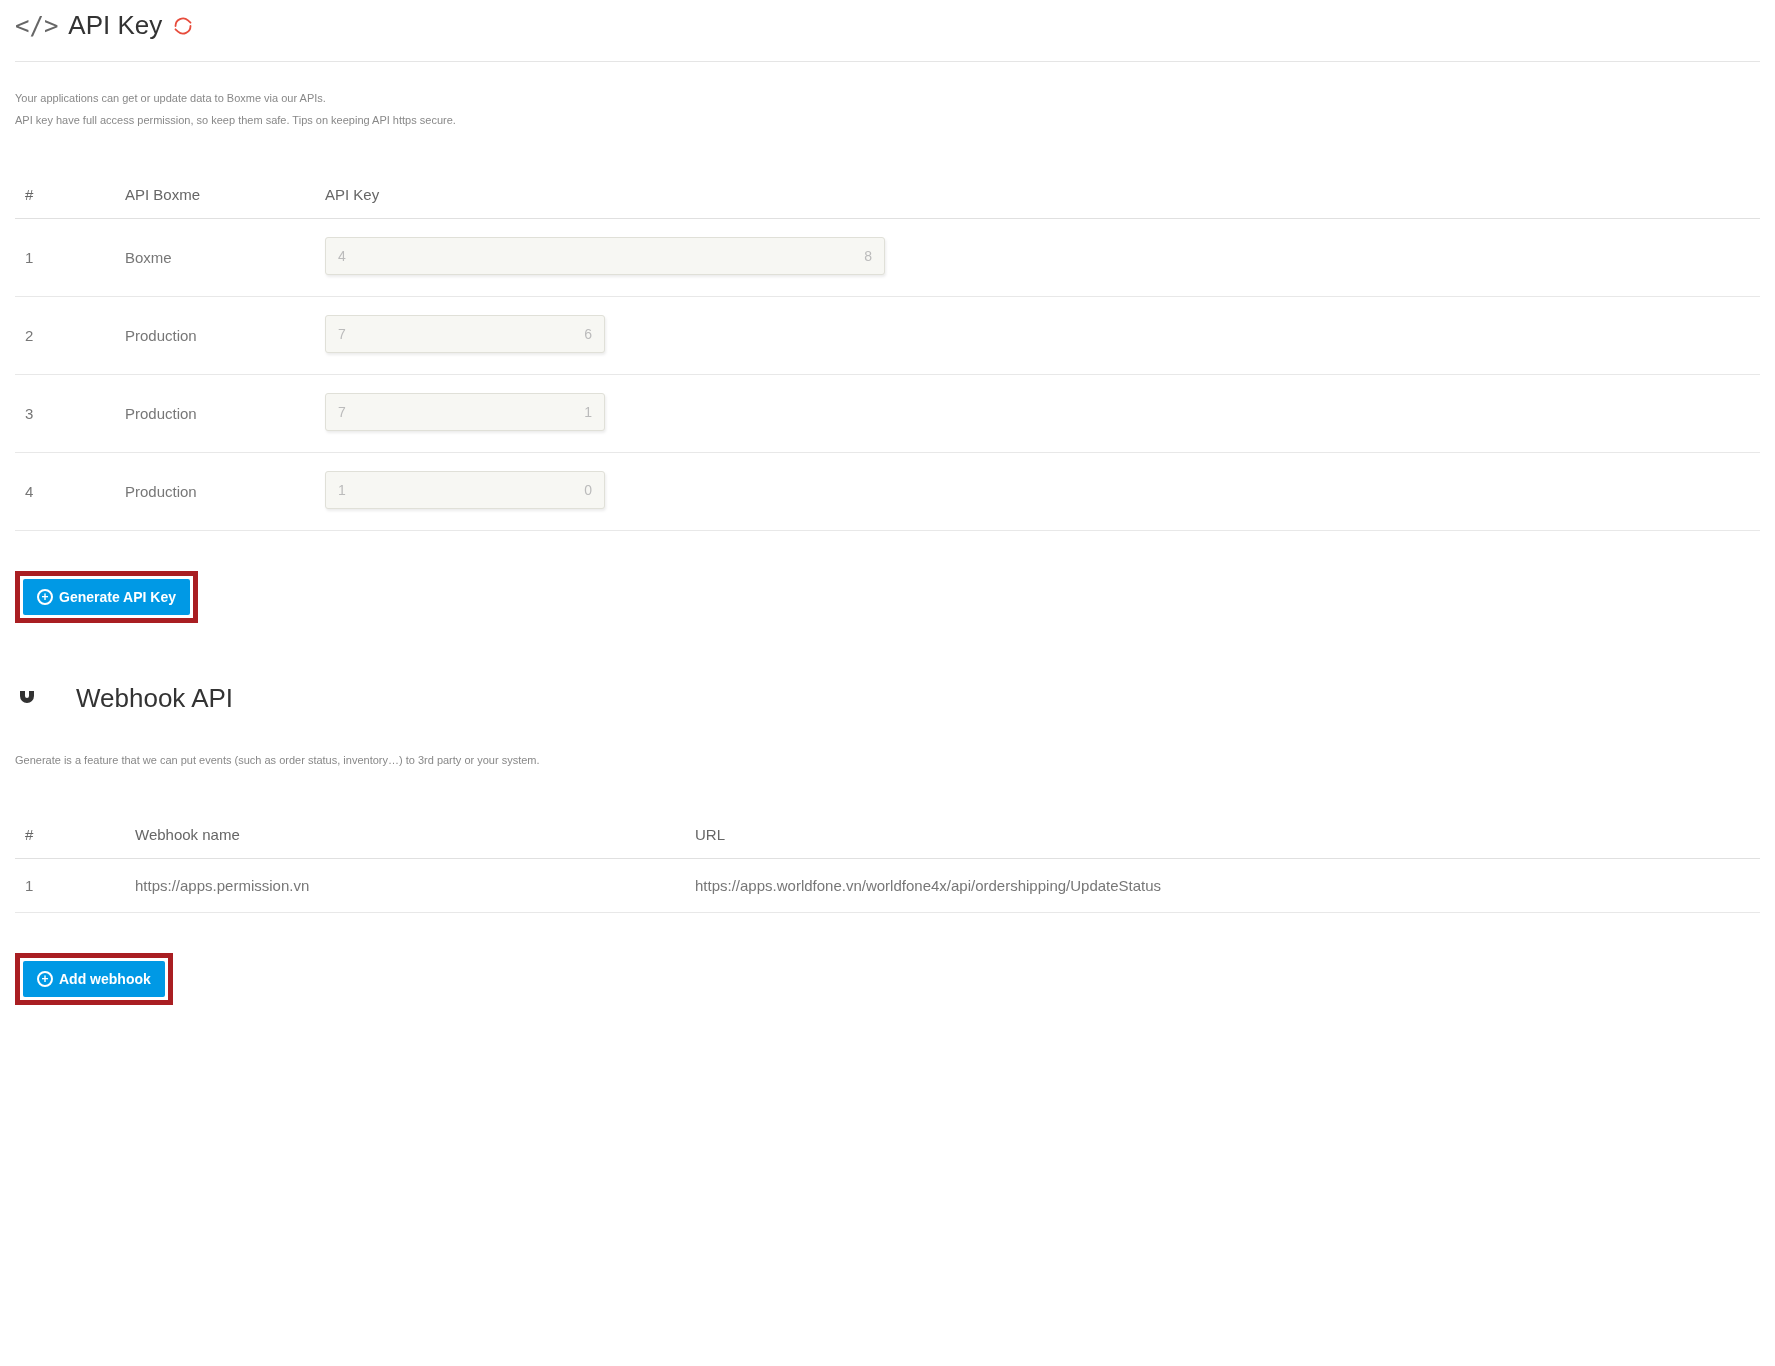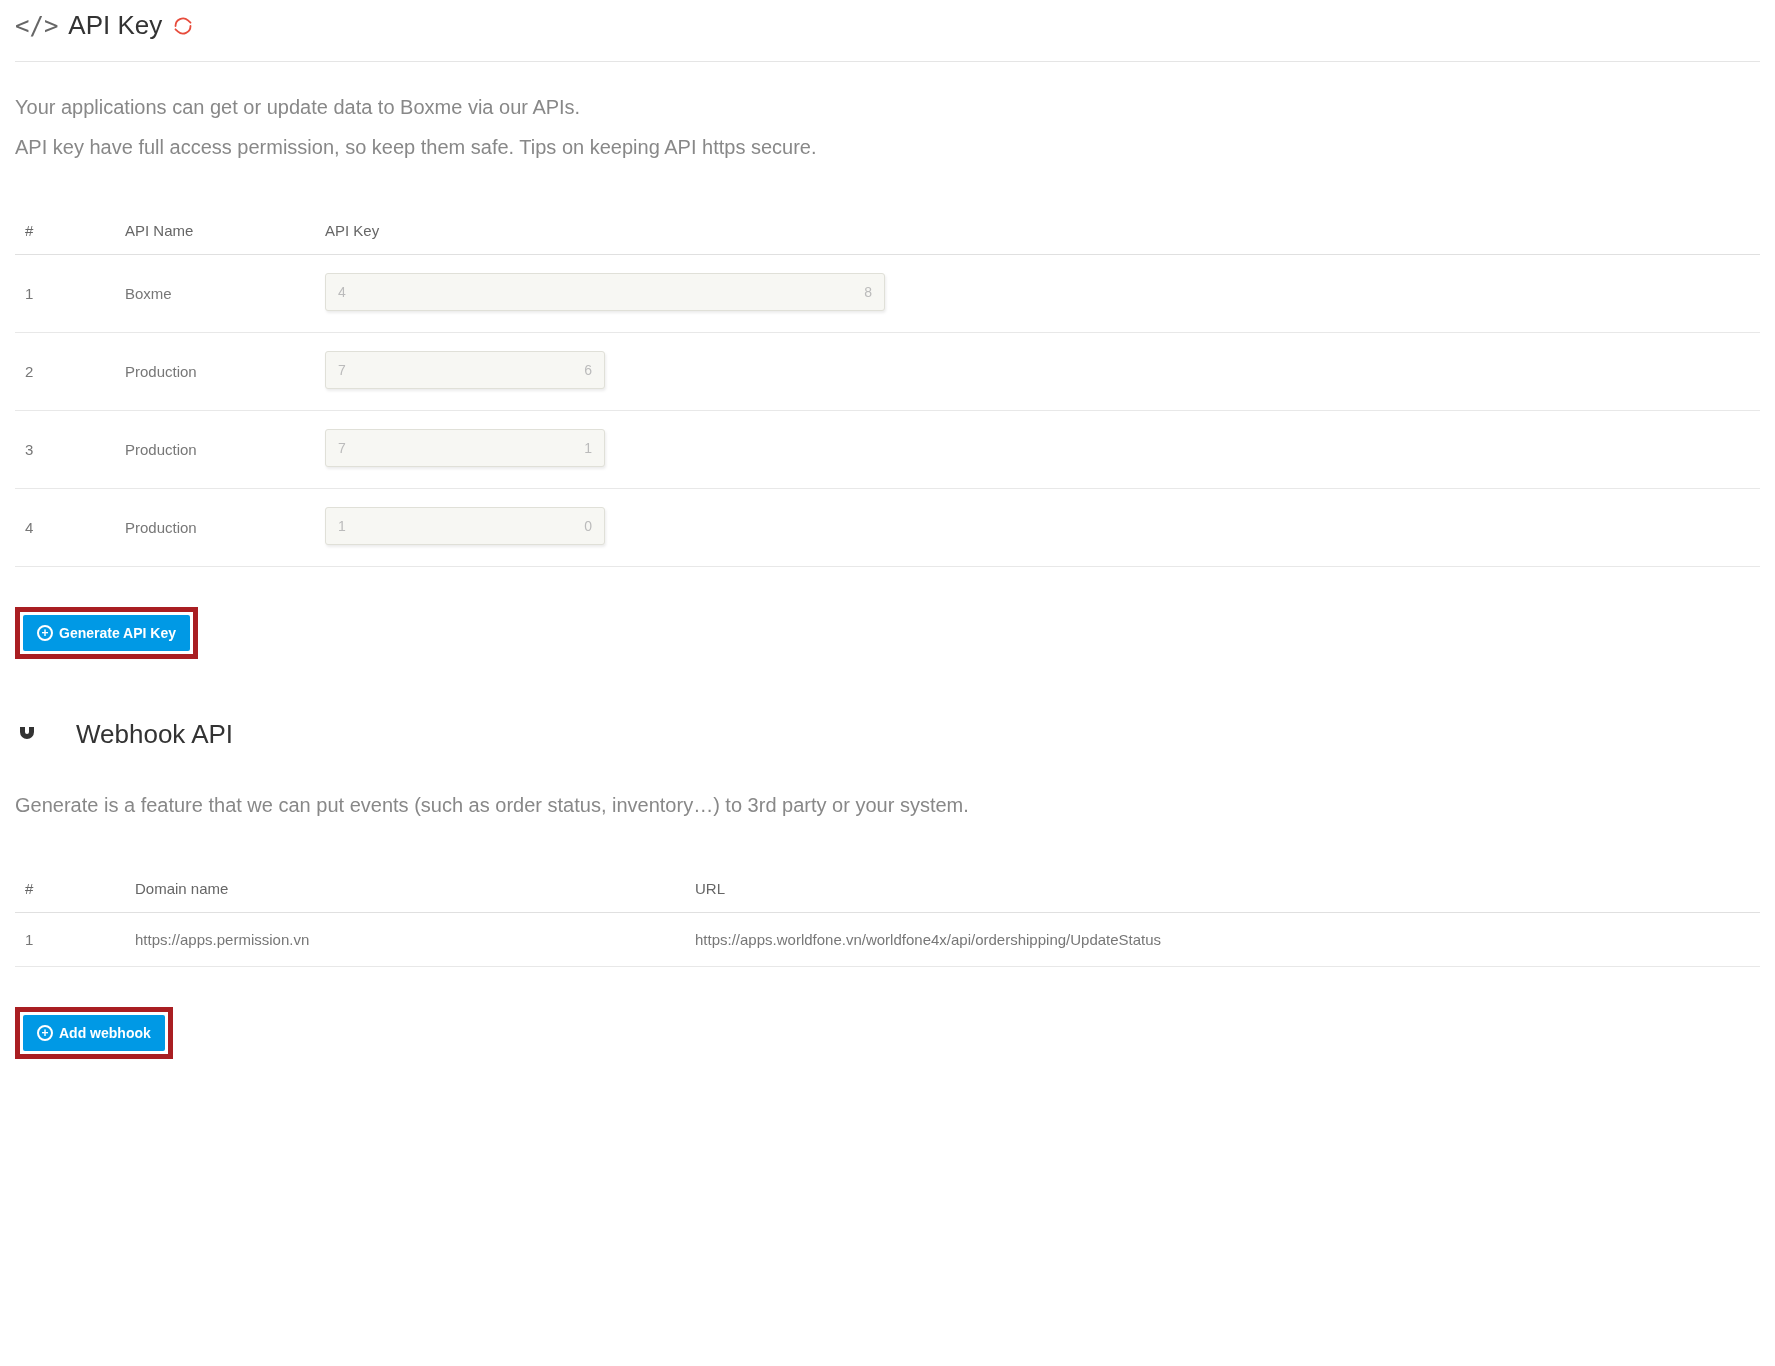--- a/index.html
+++ b/index.html
@@ -46,21 +46,21 @@
       width: 20px;
       height: 20px;
     }
     .magnet-icon {
       font-size: 24px;
       color: #333;
       font-weight: bold;
     }
     .description-text {
       color: #888;
-      font-size: 20px;
+      font-size: 11px;
       line-height: 2;
       margin-bottom: 40px;
     }
     table {
       width: 100%;
       border-collapse: collapse;
       margin-bottom: 40px;
     }
     thead th {
       text-align: left;
@@ -148,21 +148,21 @@
 
   <div class="description-text">
     <div>Your applications can get or update data to Boxme via our APIs.</div>
     <div>API key have full access permission, so keep them safe. Tips on keeping API https secure.</div>
   </div>
 
   <table>
     <thead>
       <tr>
         <th class="col-index">#</th>
-        <th class="col-name">API Name</th>
+        <th class="col-name">API Boxme</th>
         <th>API Key</th>
       </tr>
     </thead>
     <tbody id="api-key-tbody">
     <tr>
           <td>1</td>
           <td>Boxme</td>
           <td><div class="key-input" style="width: 560px;"><div style="display: flex; justify-content: space-between;">
                 <span>4</span>
                 <span>8</span>
@@ -212,21 +212,21 @@
     </span>
     <span class="section-title">Webhook API</span>
   </div>
 
   <div class="description-text">Generate is a feature that we can put events (such as order status, inventory…) to 3rd party or your system.</div>
 
   <table>
     <thead>
       <tr>
         <th class="webhook-col-index">#</th>
-        <th class="webhook-col-domain">Domain name</th>
+        <th class="webhook-col-domain">Webhook name</th>
         <th>URL</th>
       </tr>
     </thead>
     <tbody id="webhook-tbody">
     <tr>
           <td>1</td>
           <td>https://apps.permission.vn</td>
           <td>https://apps.worldfone.vn/worldfone4x/api/ordershipping/UpdateStatus</td>
         </tr>
       </tbody>

